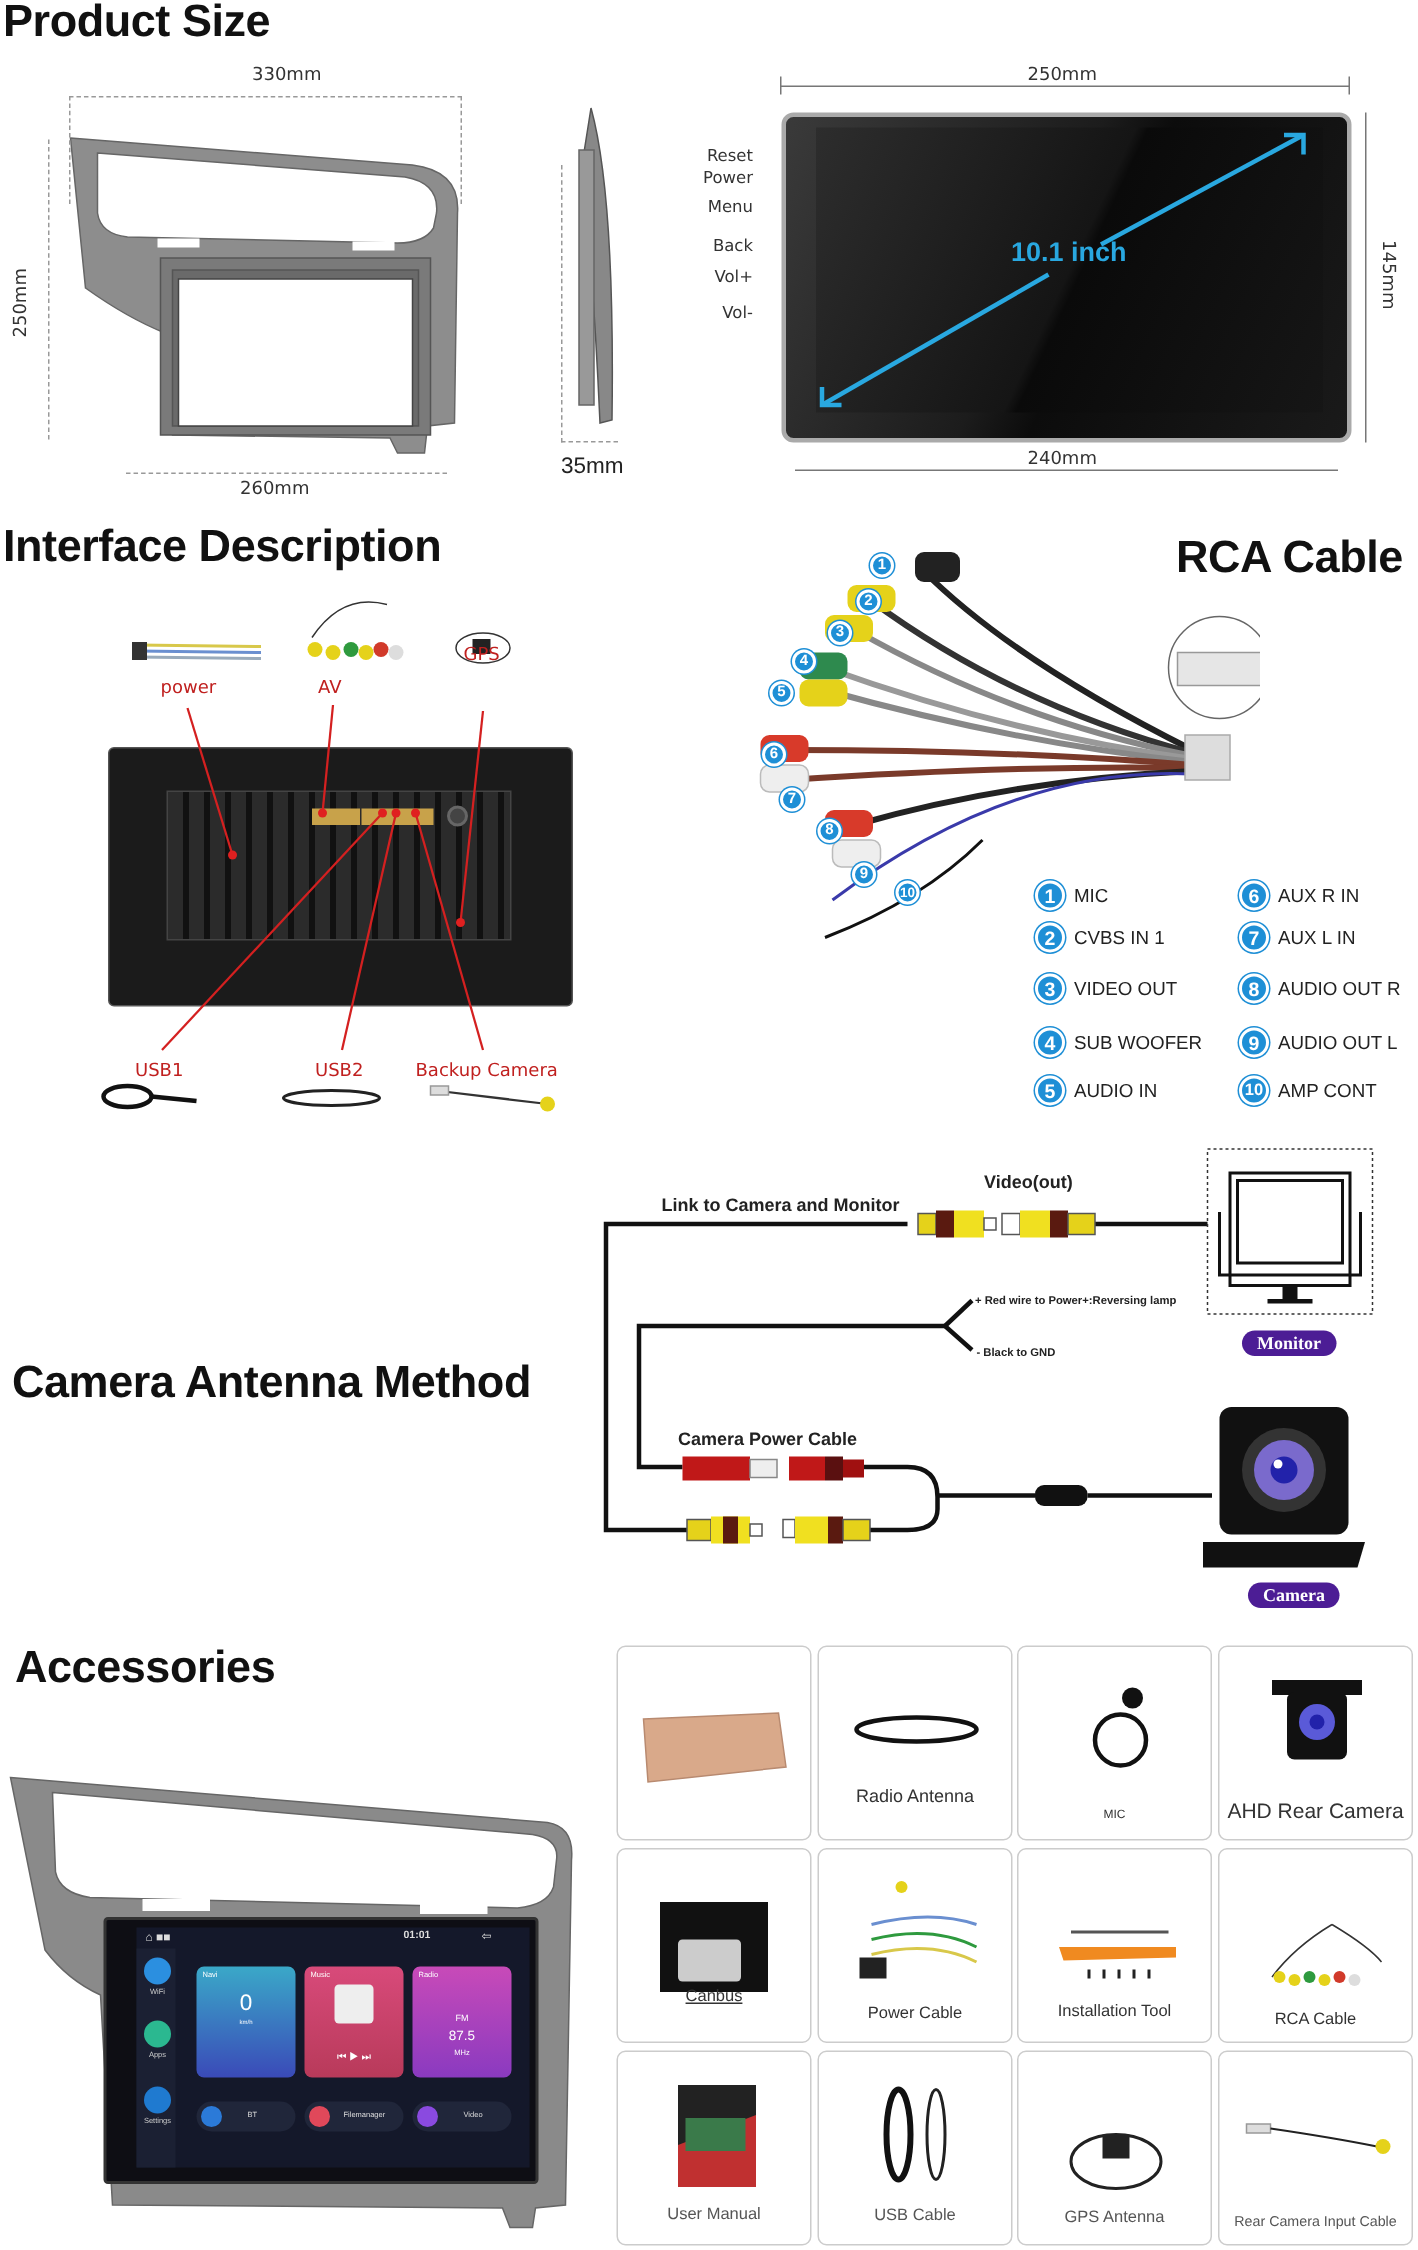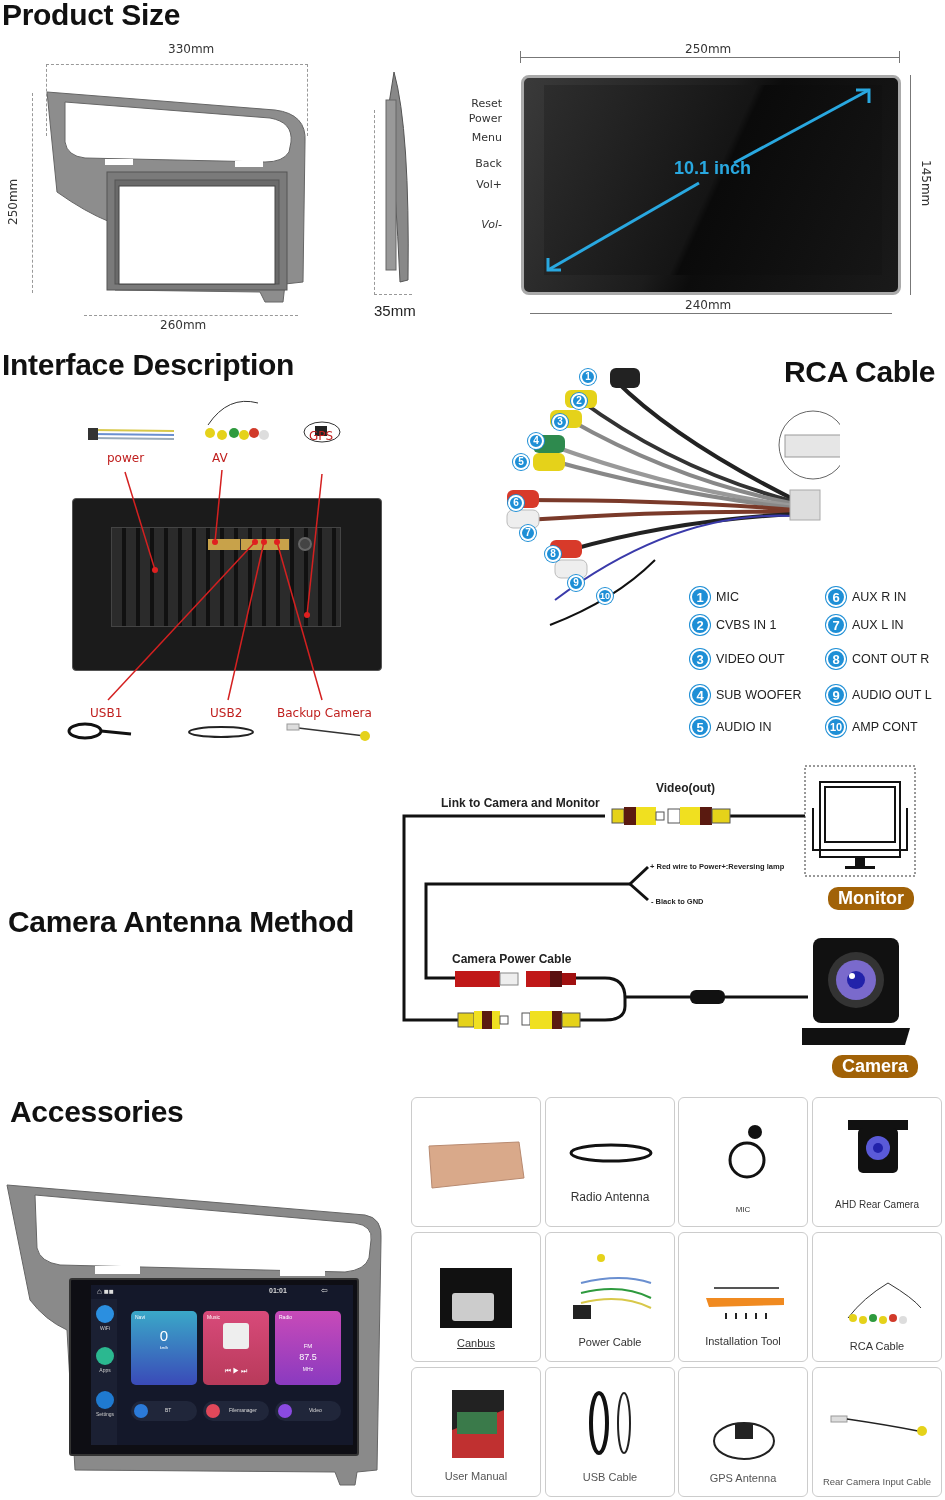--- a/index.html
+++ b/index.html
@@ -7,21 +7,21 @@
   body { position: relative; font-family: "Liberation Sans", sans-serif; color: #111; }
   .abs { position: absolute; }
   .h1 { font-family: "Liberation Sans", sans-serif; font-weight: bold; font-size: 30px; color: #111; letter-spacing: -0.3px; }
   .dim { font-size: 12px; color: #333; font-family: "DejaVu Sans", sans-serif; }
   .dimline { position: absolute; border-color: #777; }
   .redlbl { color: #c0201f; font-size: 12px; font-family: "DejaVu Sans", sans-serif; }
   .badge { display: inline-flex; align-items: center; justify-content: center; width: 20px; height: 20px; border-radius: 50%; background: #1e8fd6; color: #fff; font-weight: bold; font-size: 13px; font-family: "Liberation Sans", sans-serif; border: 2px solid #fff; box-shadow: 0 0 0 1px #1e8fd6; }
   .legend-item { position: absolute; display: flex; align-items: center; gap: 6px; font-size: 12.5px; color: #222; }
   .acc-cell { position: absolute; width: 130px; height: 130px; border: 1px solid #ccc; border-radius: 6px; background: #fff; }
   .acc-label { position: absolute; left: 0; right: 0; text-align: center; font-size: 11px; color: #333; }
-  .pill { background: #a16207; color: #fff; font-weight: bold; font-size: 18px; border-radius: 10px; padding: 1px 10px; }
+  .pill { background: #4c1d95; color: #fff; font-weight: bold; font-size: 12px; border-radius: 10px; padding: 1px 10px; font-family: Liberation Serif, serif; }
   .side-lbl { position: absolute; font-size: 11px; color: #333; text-align: right; width: 40px; font-family: "DejaVu Sans", sans-serif; }
 </style>
 </head>
 <body>
 
 <div class="abs h1" style="left:2px;top:-2px;">Product Size</div>
 
 <div class="abs" style="left:45px;top:62px;width:265px;height:255px;">
   <svg width="265" height="255" viewBox="0 0 265 255">
     <path d="M2,30 L230,48 Q262,52 260,80 L258,220 L240,222 L238,240 L220,240 L215,230 L70,228 L65,160 Q40,150 12,130 Z" fill="#8d8d8d" stroke="#666"></path>
@@ -66,21 +66,21 @@
     <polyline points="332,12 345,12 345,25" fill="none" stroke="#29a8e0" stroke-width="3"></polyline>
   </svg>
   <div class="abs" style="left:150px;top:80px;color:#29a8e0;font-size:18px;font-weight:bold;">10.1 inch</div>
 </div>
 
 <div class="side-lbl" style="left:462px;top:97px;">Reset</div>
 <div class="side-lbl" style="left:462px;top:112px;">Power</div>
 <div class="side-lbl" style="left:462px;top:131px;">Menu</div>
 <div class="side-lbl" style="left:462px;top:157px;">Back</div>
 <div class="side-lbl" style="left:462px;top:178px;">Vol+</div>
-<div class="side-lbl" style="left:462px;top:218px;font-style:italic;">Vol-</div>
+<div class="side-lbl" style="left:462px;top:202px;">Vol-</div>
 
 <div class="dimline" style="left:910px;top:75px;width:0;height:220px;border-left:1px solid #777;"></div>
 <div class="abs dim" style="left:933px;top:160px;transform:rotate(90deg);transform-origin:left top;">145mm</div>
 <div class="dimline" style="left:530px;top:313px;width:362px;border-top:1px solid #777;"></div>
 <div class="abs dim" style="left:685px;top:298px;">240mm</div>
 
 <div class="abs h1" style="left:2px;top:348px;">Interface Description</div>
 
 <div class="abs" style="left:88px;top:425px;width:90px;height:18px;">
   <svg width="90" height="18">
@@ -218,21 +218,21 @@
 <div class="legend-item" style="left:826px;top:587px;">
     <span class="badge">6</span>
     <span>AUX R IN</span>
   </div>
 <div class="legend-item" style="left:826px;top:615px;">
     <span class="badge">7</span>
     <span>AUX L IN</span>
   </div>
 <div class="legend-item" style="left:826px;top:649px;">
     <span class="badge">8</span>
-    <span>CONT OUT R</span>
+    <span>AUDIO OUT R</span>
   </div>
 <div class="legend-item" style="left:826px;top:685px;">
     <span class="badge">9</span>
     <span>AUDIO OUT L</span>
   </div>
 <div class="legend-item" style="left:826px;top:717px;">
     <span class="badge" style="font-size:11px;">10</span>
     <span>AMP CONT</span>
   </div>
 
@@ -373,29 +373,29 @@
     </svg>
   <div class="acc-label" style="top:107px;font-size:8px;">MIC</div>
 </div>
 <div class="acc-cell" style="left:812px;top:1097px;">
   <svg class="abs" style="left:35px;top:20px;" width="60" height="60">
       <rect x="0" y="2" width="60" height="10" fill="#111"></rect>
       <rect x="10" y="10" width="40" height="45" rx="5" fill="#111"></rect>
       <circle cx="30" cy="30" r="12" fill="#5a5ad8"></circle>
       <circle cx="30" cy="30" r="5" fill="#2222aa"></circle>
     </svg>
-  <div class="acc-label" style="top:101px;font-size:10px;">AHD Rear Camera</div>
+  <div class="acc-label" style="top:101px;font-size:14px;">AHD Rear Camera</div>
 </div>
 
 <div class="acc-cell" style="left:411px;top:1232px;">
   <svg class="abs" style="left:28px;top:35px;" width="75" height="62">
       <rect x="0" y="0" width="72" height="60" fill="#111"></rect>
       <rect x="12" y="25" width="42" height="28" rx="3" fill="#ccc"></rect>
     </svg>
-  <div class="acc-label" style="top:104px;text-decoration:underline;">Canbus</div>
+  <div class="acc-label" style="top:92px;text-decoration:underline;">Canbus</div>
 </div>
 <div class="acc-cell" style="left:545px;top:1232px;">
   <svg class="abs" style="left:25px;top:20px;" width="85" height="75">
       <circle cx="30" cy="5" r="4" fill="#e5d21a"></circle>
       <path d="M10,30 Q50,20 80,30" stroke="#6a8fd0" stroke-width="2" fill="none"></path>
       <path d="M10,40 Q50,30 80,45" stroke="#2e9a3e" stroke-width="2" fill="none"></path>
       <path d="M10,50 Q50,40 80,55" stroke="#d8c84a" stroke-width="2" fill="none"></path>
       <rect x="2" y="52" width="18" height="14" fill="#222"></rect>
     </svg>
   <div class="acc-label" style="top:103px;">Power Cable</div>

